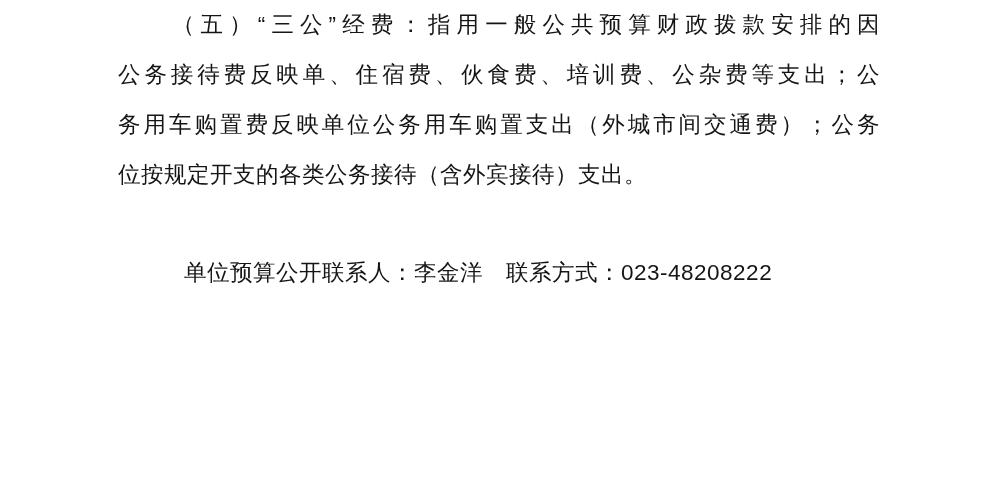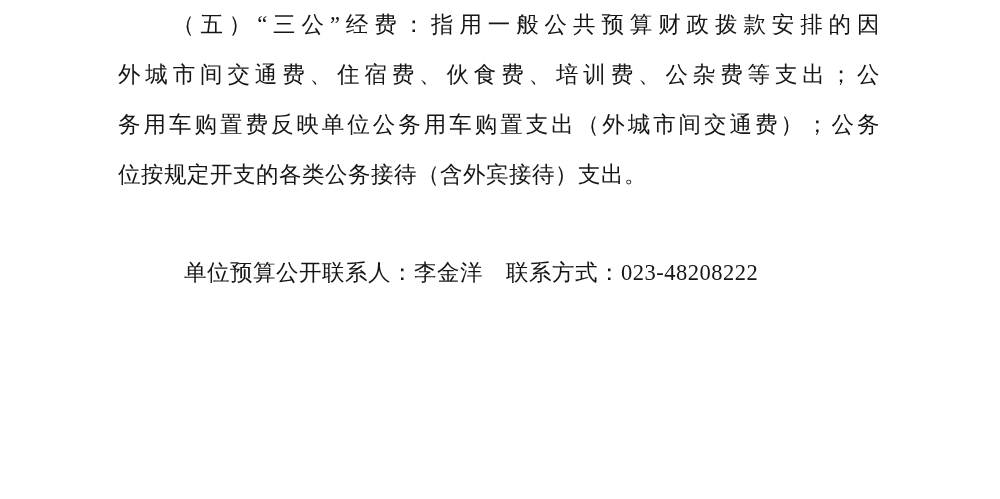--- a/index.html
+++ b/index.html
@@ -6,21 +6,21 @@
     margin: 0;
     padding: 0;
     background: #ffffff;
   }
   .page {
     position: relative;
     width: 1000px;
     height: 499px;
     background: #ffffff;
     overflow: hidden;
-    font-family: Liberation Serif, serif;
+    font-family: Liberation Sans, sans-serif;
     color: #151515;
   }
   .text-block {
     position: absolute;
     left: 118px;
     top: 0px;
     width: 762px;
   }
   .para-line {
     font-size: 22.5px;
@@ -57,21 +57,21 @@
   .contact-line .phone {
     letter-spacing: 0.5px;
   }
 </style>
 </head>
 <body>
 
 <div class="page">
   <div class="text-block">
     <div class="para-line first">（五）“三公”经费：指用一般公共预算财政拨款安排的因</div>
-    <div class="para-line">外城市间交通费、住宿费、伙食费、培训费、公杂费等支出；公</div>
+    <div class="para-line">公务接待费反映单、住宿费、伙食费、培训费、公杂费等支出；公</div>
     <div class="para-line">务用车购置费反映单位公务用车购置支出（外城市间交通费）；公务</div>
     <div class="para-line last">位按规定开支的各类公务接待（含外宾接待）支出。</div>
 
     <div class="contact-line">
       <span>单位预算公开联系人：</span><span>李金洋</span><span class="gap"></span><span>联系方式：</span><span class="phone">023-48208222</span>
     </div>
   </div>
 </div>
 
 </body></html>

